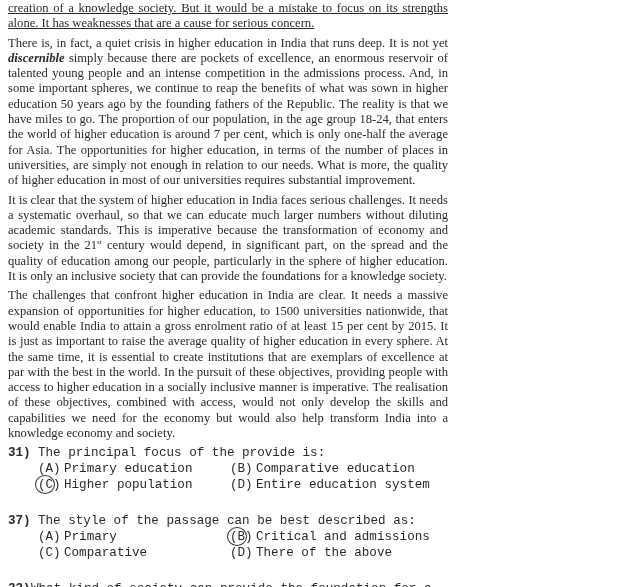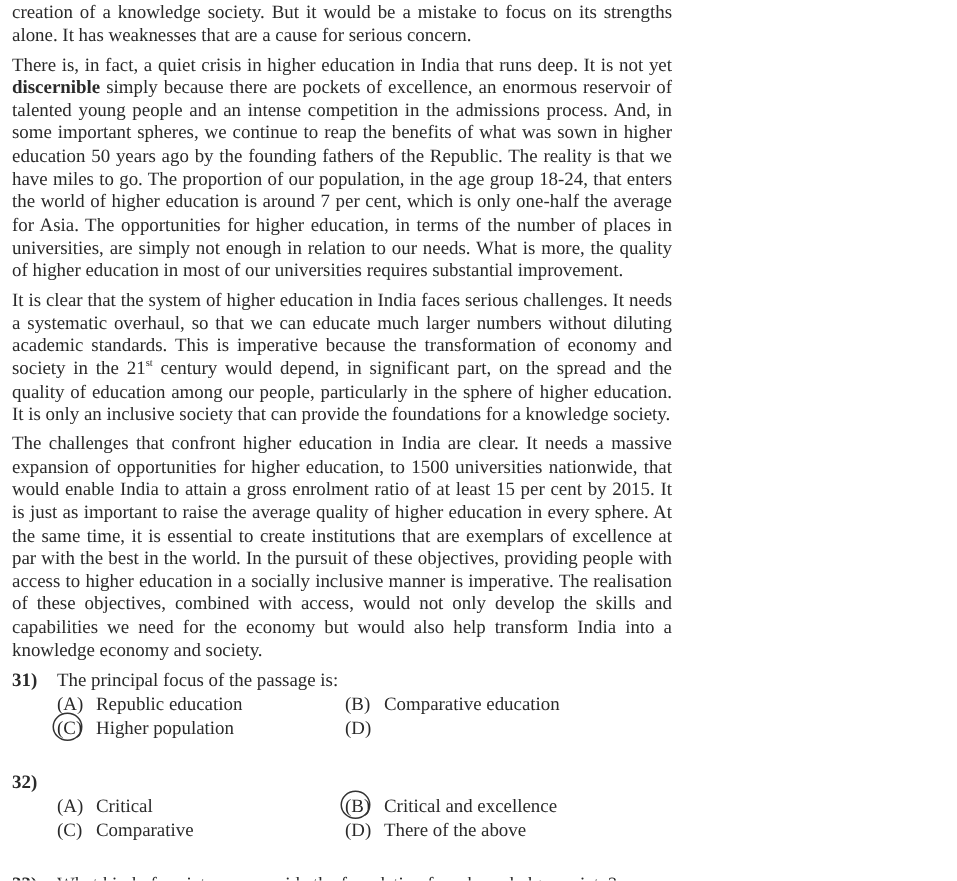--- a/index.html
+++ b/index.html
@@ -6,24 +6,24 @@
   body {
     width: 638px; height: 587px; overflow: hidden; position: relative;
     font-family: "Liberation Serif", "DejaVu Serif", serif;
     color: #2a2a2a;
   }
   .page { position: absolute; left: 8px; top: 0; width: 440px; }
   .p {
     font-size: 12.6px; line-height: 15.3px; text-align: justify;
     margin: 0 0 4px 0;
   }
-  .p.first { margin-top: 1px; }
-  .p .em { font-weight: bold; }
+  .p.first { margin-top: 1px; text-decoration: underline; }
+  .p .em { font-style: italic; font-weight: bold; }
   sup { font-size: 7px; line-height: 0; }
-  .q { position: relative; font-size: 12.6px; line-height: 16px; }
+  .q { position: relative; font-size: 12.6px; line-height: 16px; font-family: Liberation Mono, monospace; }
   .q .qline { display: flex; }
   .q .qnum { width: 30px; font-weight: bold; }
   .q .opts { margin-left: 30px; display: grid; grid-template-columns: 192px 200px; row-gap: 0px; }
   .opt { display: flex; align-items: center; height: 16px; }
   .opt .lbl { width: 26px; display: inline-block; position: relative; }
   .opt .lbl.circled::before {
     content: ""; position: absolute; left: -3px; top: -2px; width: 18px; height: 17px;
     border: 1.2px solid #333; border-radius: 50%;
   }
   #q31 { margin-top: 2px; }
@@ -35,53 +35,55 @@
 
 <div class="page">
   <p class="p first">creation of a knowledge society. But it would be a mistake to focus on its strengths alone. It has weaknesses that are a cause for serious concern.</p>
   <p class="p"><span>There is, in fact, a quiet crisis in higher education in India that runs deep. It is not yet </span><span class="em">discernible</span><span> simply because there are pockets of excellence, an enormous reservoir of talented young people and an intense competition in the admissions process. And, in some important spheres, we continue to reap the benefits of what was sown in higher education 50 years ago by the founding fathers of the Republic. The reality is that we have miles to go. The proportion of our population, in the age group 18-24, that enters the world of higher education is around 7 per cent, which is only one-half the average for Asia. The opportunities for higher education, in terms of the number of places in universities, are simply not enough in relation to our needs. What is more, the quality of higher education in most of our universities requires substantial improvement.</span></p>
   <p class="p"><span>It is clear that the system of higher education in India faces serious challenges. It needs a systematic overhaul, so that we can educate much larger numbers without diluting academic standards. This is imperative because the transformation of economy and society in the 21</span><sup>st</sup><span> century would depend, in significant part, on the spread and the quality of education among our people, particularly in the sphere of higher education. It is only an inclusive society that can provide the foundations for a knowledge society.</span></p>
   <p class="p">The challenges that confront higher education in India are clear. It needs a massive expansion of opportunities for higher education, to 1500 universities nationwide, that would enable India to attain a gross enrolment ratio of at least 15 per cent by 2015. It is just as important to raise the average quality of higher education in every sphere. At the same time, it is essential to create institutions that are exemplars of excellence at par with the best in the world. In the pursuit of these objectives, providing people with access to higher education in a socially inclusive manner is imperative. The realisation of these objectives, combined with access, would not only develop the skills and capabilities we need for the economy but would also help transform India into a knowledge economy and society.</p>
 
   <div class="q" id="q31">
     <div class="qline">
         <span class="qnum">31)</span>
-        <span>The principal focus of the passage is:</span>
+        <span>The principal focus of the provide is:</span>
       </div>
     <div class="opts">
       <div class="opt">
           <span class="lbl">(A)</span>
-          <span>Republic education</span>
+          <span>Primary education</span>
         </div>
       <div class="opt">
           <span class="lbl">(B)</span>
           <span>Comparative education</span>
         </div>
       <div class="opt">
           <span class="lbl circled">(C)</span>
           <span>Higher population</span>
         </div>
       <div class="opt">
           <span class="lbl">(D)</span>
+          <span>Entire education system</span>
         </div>
     </div>
   </div>
 
   <div class="q" id="q32">
     <div class="qline">
-        <span class="qnum">32)</span>
+        <span class="qnum">37)</span>
+        <span>The style of the passage can be best described as:</span>
       </div>
     <div class="opts">
       <div class="opt">
           <span class="lbl">(A)</span>
-          <span>Critical</span>
+          <span>Primary</span>
         </div>
       <div class="opt">
           <span class="lbl circled">(B)</span>
-          <span>Critical and excellence</span>
+          <span>Critical and admissions</span>
         </div>
       <div class="opt">
           <span class="lbl">(C)</span>
           <span>Comparative</span>
         </div>
       <div class="opt">
           <span class="lbl">(D)</span>
           <span>There of the above</span>
         </div>
     </div>

